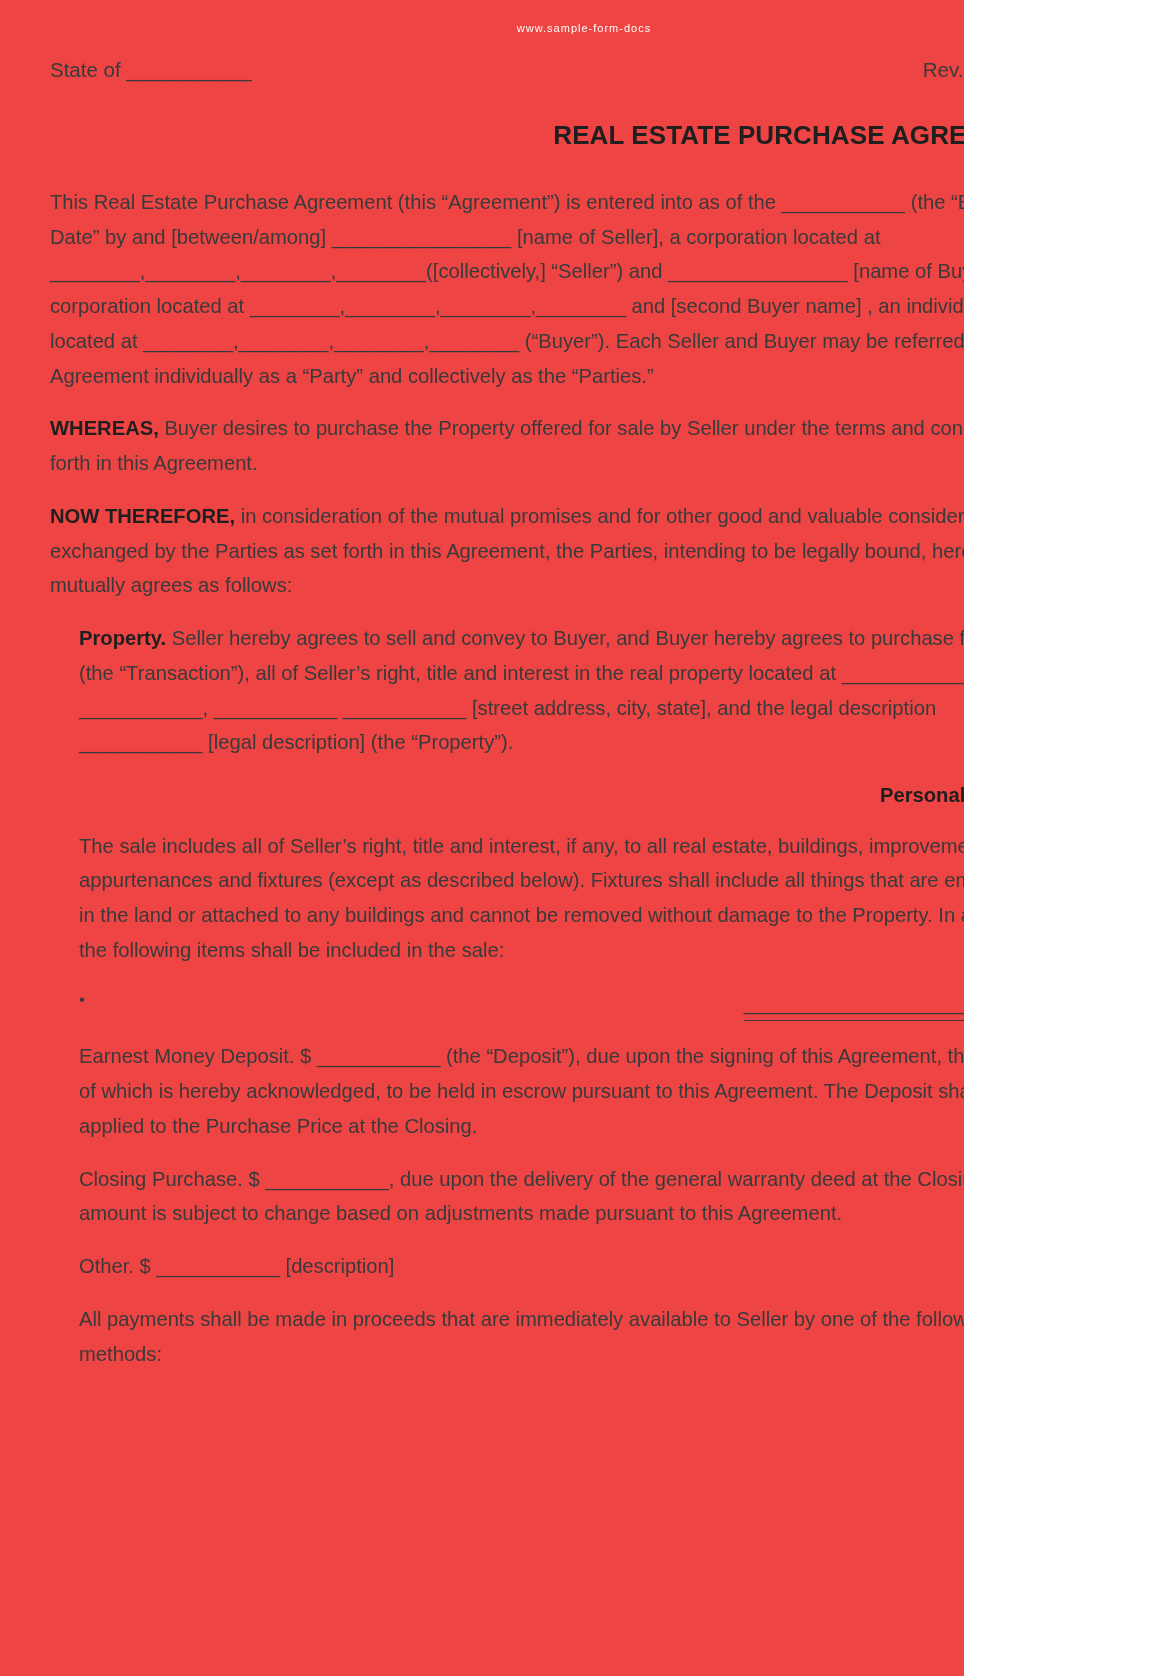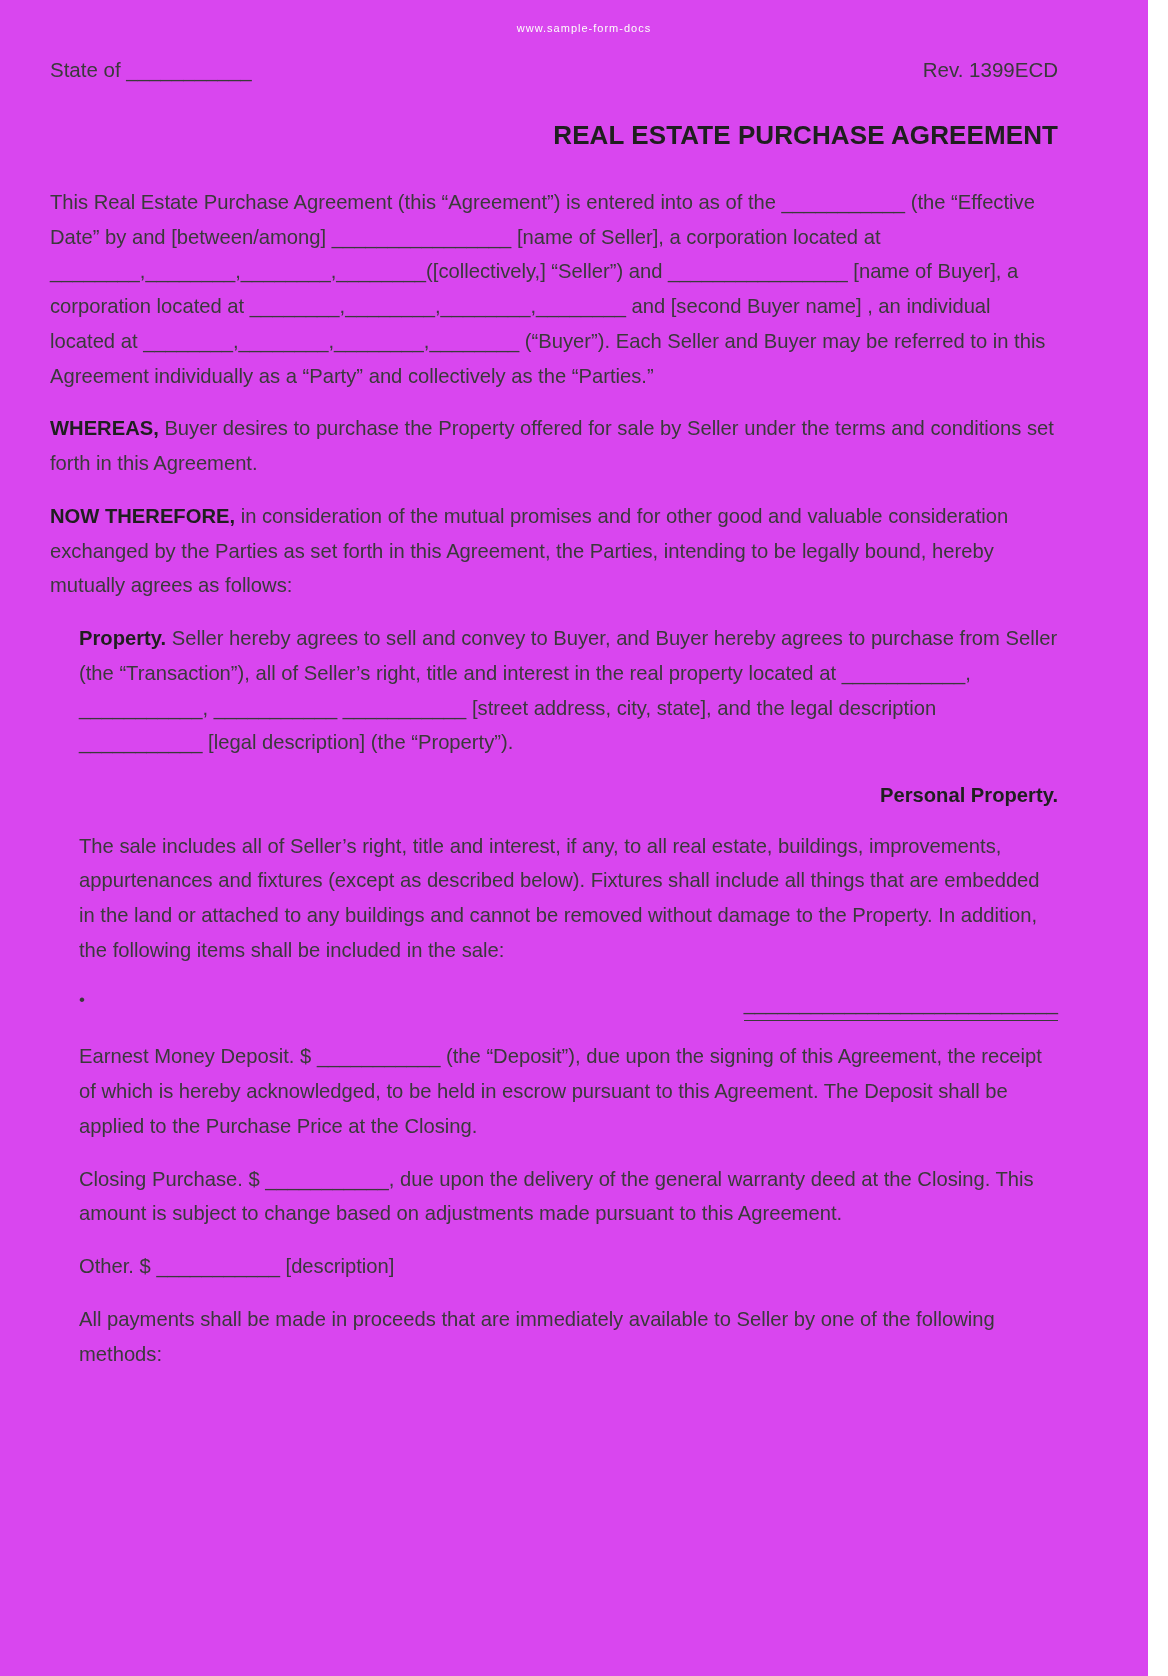--- a/index.html
+++ b/index.html
@@ -6,23 +6,23 @@
     margin: 0;
     padding: 0;
     background: #ffffff;
   }
   body {
     font-family: "Liberation Sans", sans-serif;
     color: #2e2e2e;
   }
   .page {
     position: relative;
-    width: 1148px;
+    width: 964px;
     height: 1676px;
-    background: #d946ef;
+    background: #ef4444;
     overflow: hidden;
     box-sizing: border-box;
   }
   .watermark {
     position: absolute;
     top: 22px;
     left: 0;
     width: 1168px;
     text-align: center;
     font-size: 11px;

